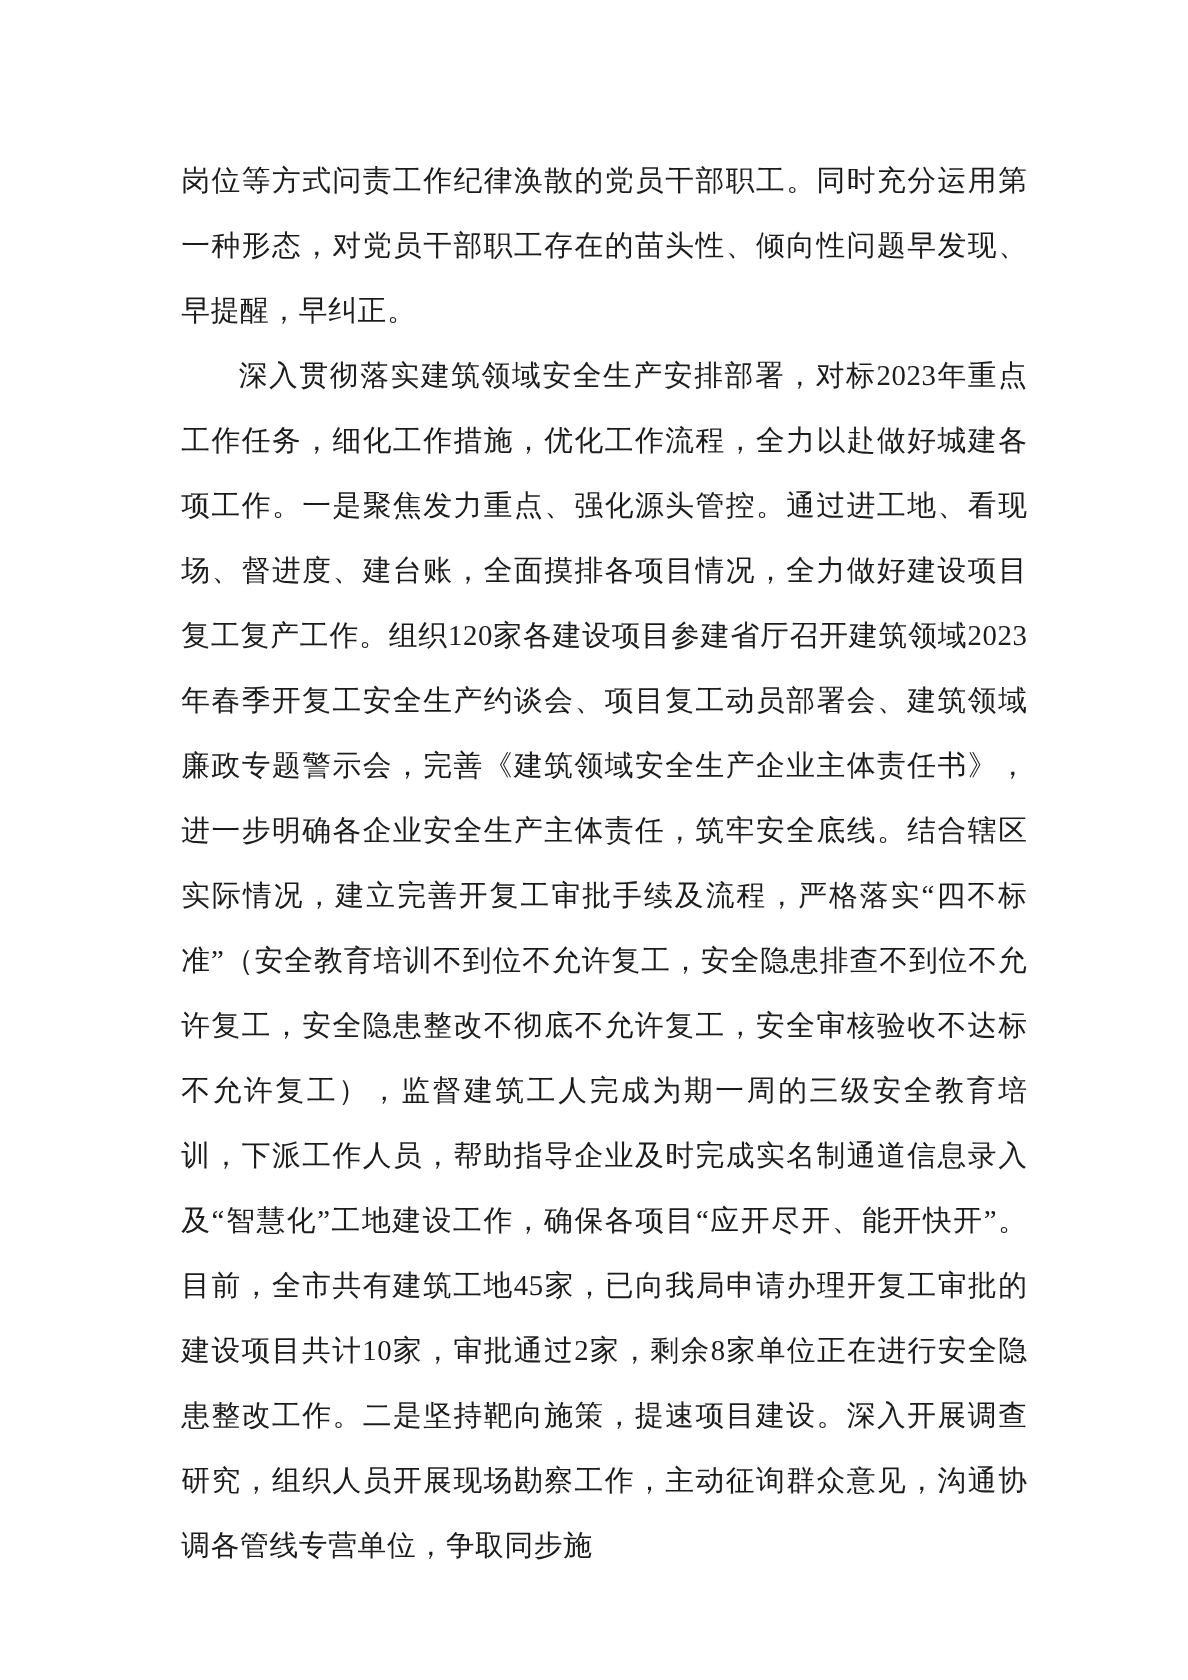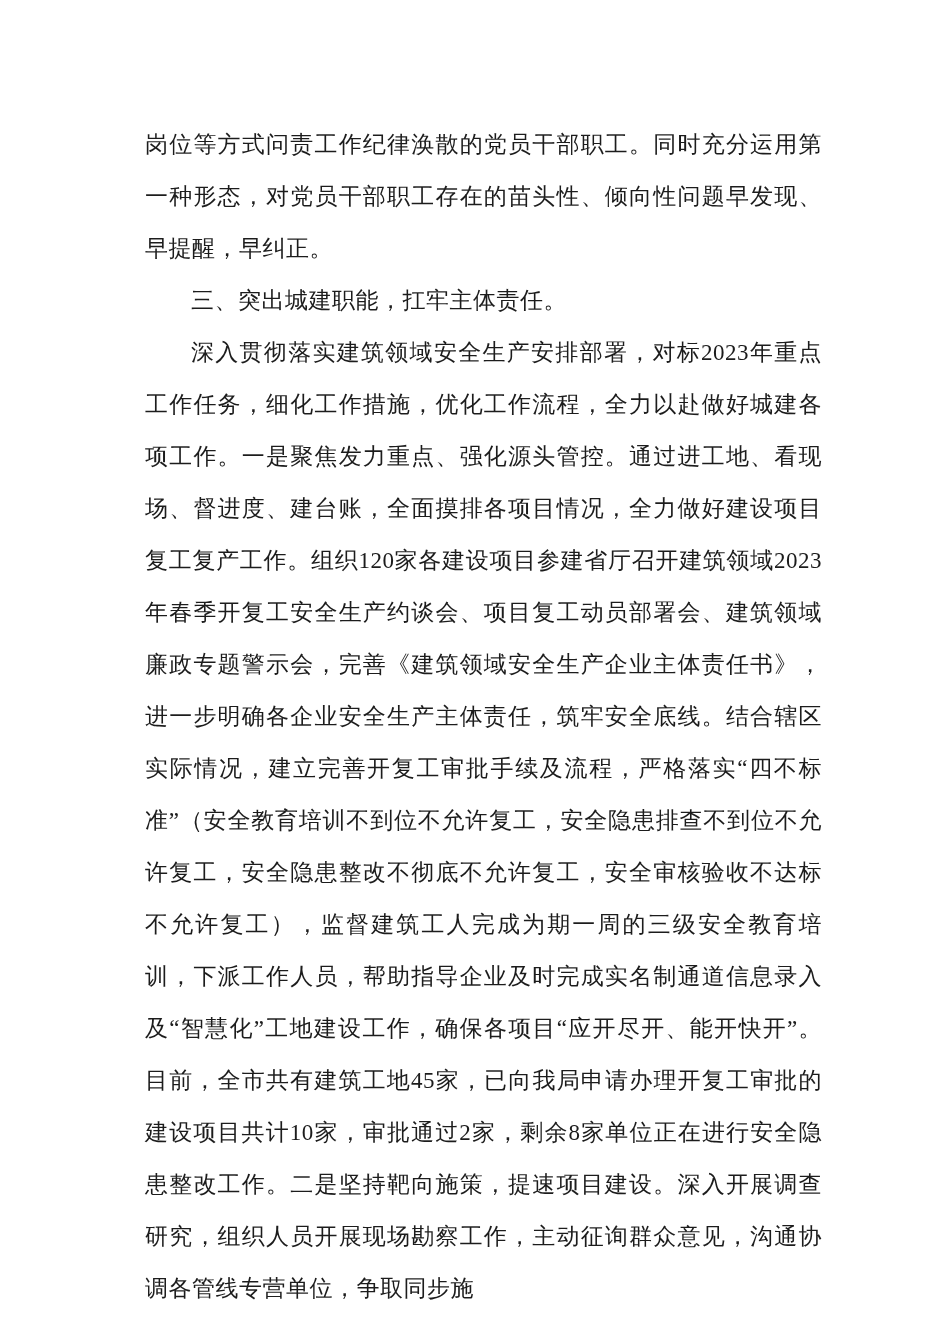--- a/index.html
+++ b/index.html
@@ -36,16 +36,15 @@
   .para.no-indent {
     text-indent: 0;
   }
 </style>
 </head>
 <body>
 
 <div class="page">
   <div class="doc-body">
     <p class="para no-indent">岗位等方式问责工作纪律涣散的党员干部职工。同时充分运用第一种形态，对党员干部职工存在的苗头性、倾向性问题早发现、早提醒，早纠正。</p>
-    <p class="para indent">三、突出城建职能，扛牢主体责任。</p>
     <p class="para indent">深入贯彻落实建筑领域安全生产安排部署，对标2023年重点工作任务，细化工作措施，优化工作流程，全力以赴做好城建各项工作。一是聚焦发力重点、强化源头管控。通过进工地、看现场、督进度、建台账，全面摸排各项目情况，全力做好建设项目复工复产工作。组织120家各建设项目参建省厅召开建筑领域2023年春季开复工安全生产约谈会、项目复工动员部署会、建筑领域廉政专题警示会，完善《建筑领域安全生产企业主体责任书》，进一步明确各企业安全生产主体责任，筑牢安全底线。结合辖区实际情况，建立完善开复工审批手续及流程，严格落实“四不标准”（安全教育培训不到位不允许复工，安全隐患排查不到位不允许复工，安全隐患整改不彻底不允许复工，安全审核验收不达标不允许复工），监督建筑工人完成为期一周的三级安全教育培训，下派工作人员，帮助指导企业及时完成实名制通道信息录入及“智慧化”工地建设工作，确保各项目“应开尽开、能开快开”。目前，全市共有建筑工地45家，已向我局申请办理开复工审批的建设项目共计10家，审批通过2家，剩余8家单位正在进行安全隐患整改工作。二是坚持靶向施策，提速项目建设。深入开展调查研究，组织人员开展现场勘察工作，主动征询群众意见，沟通协调各管线专营单位，争取同步施</p>
   </div>
 </div>
 
 </body></html>

